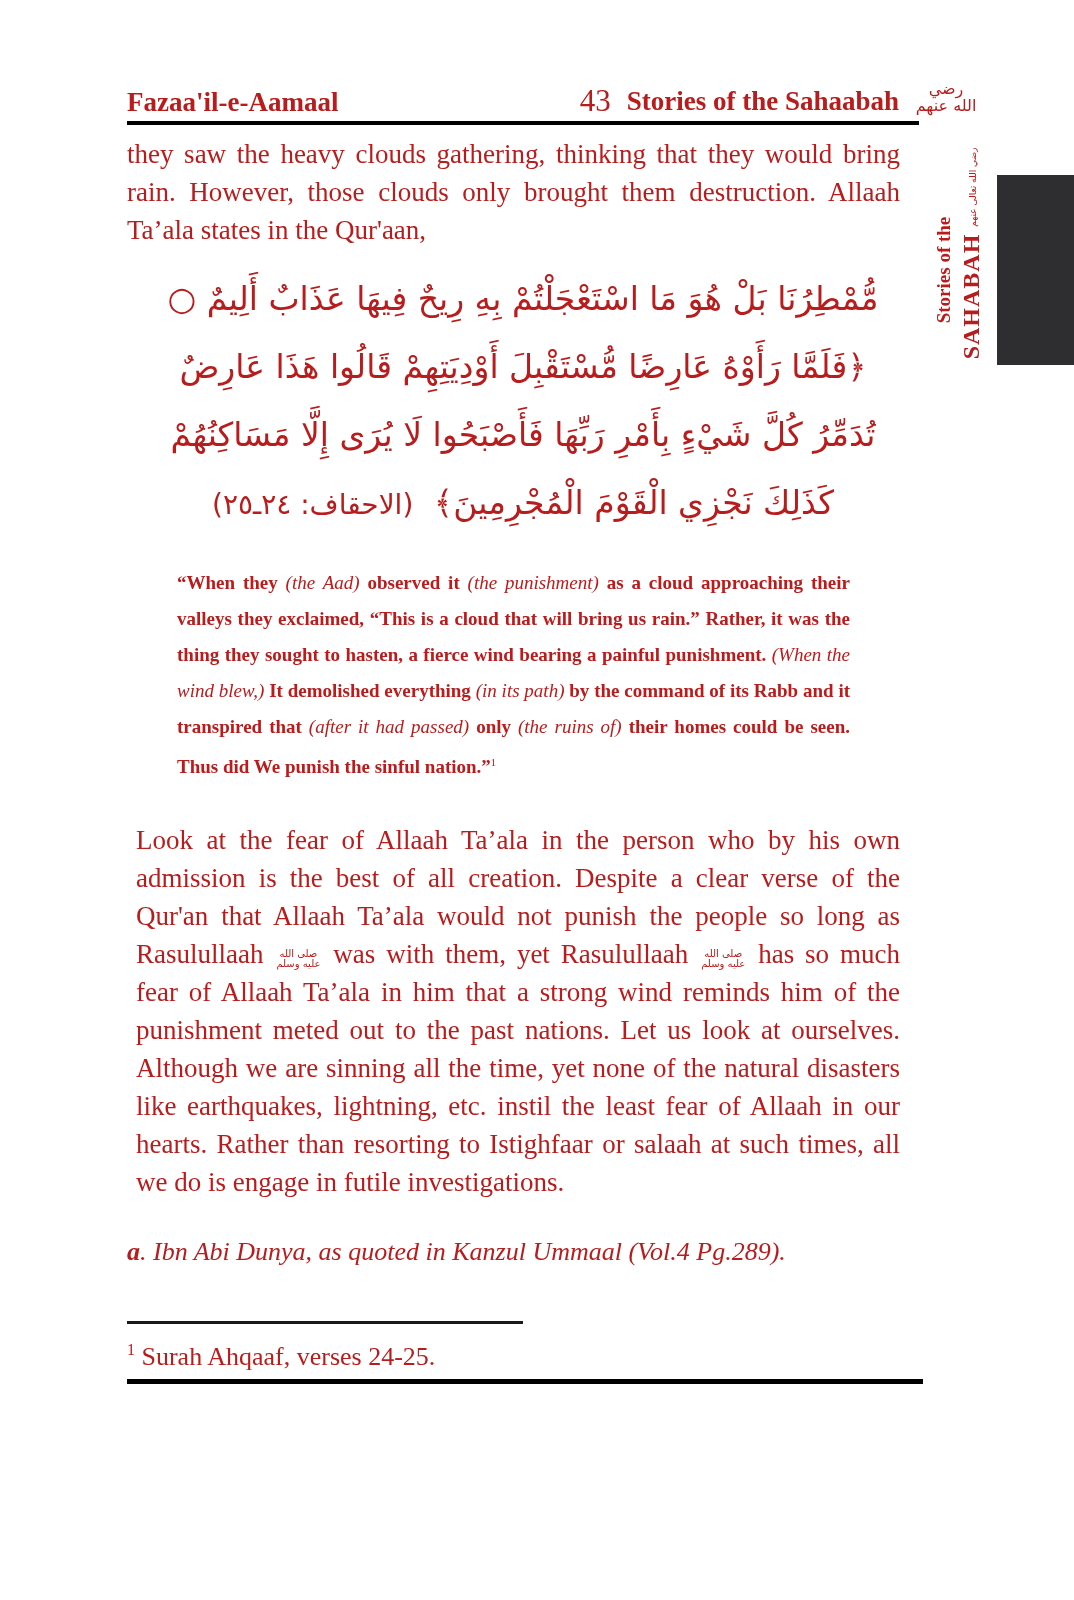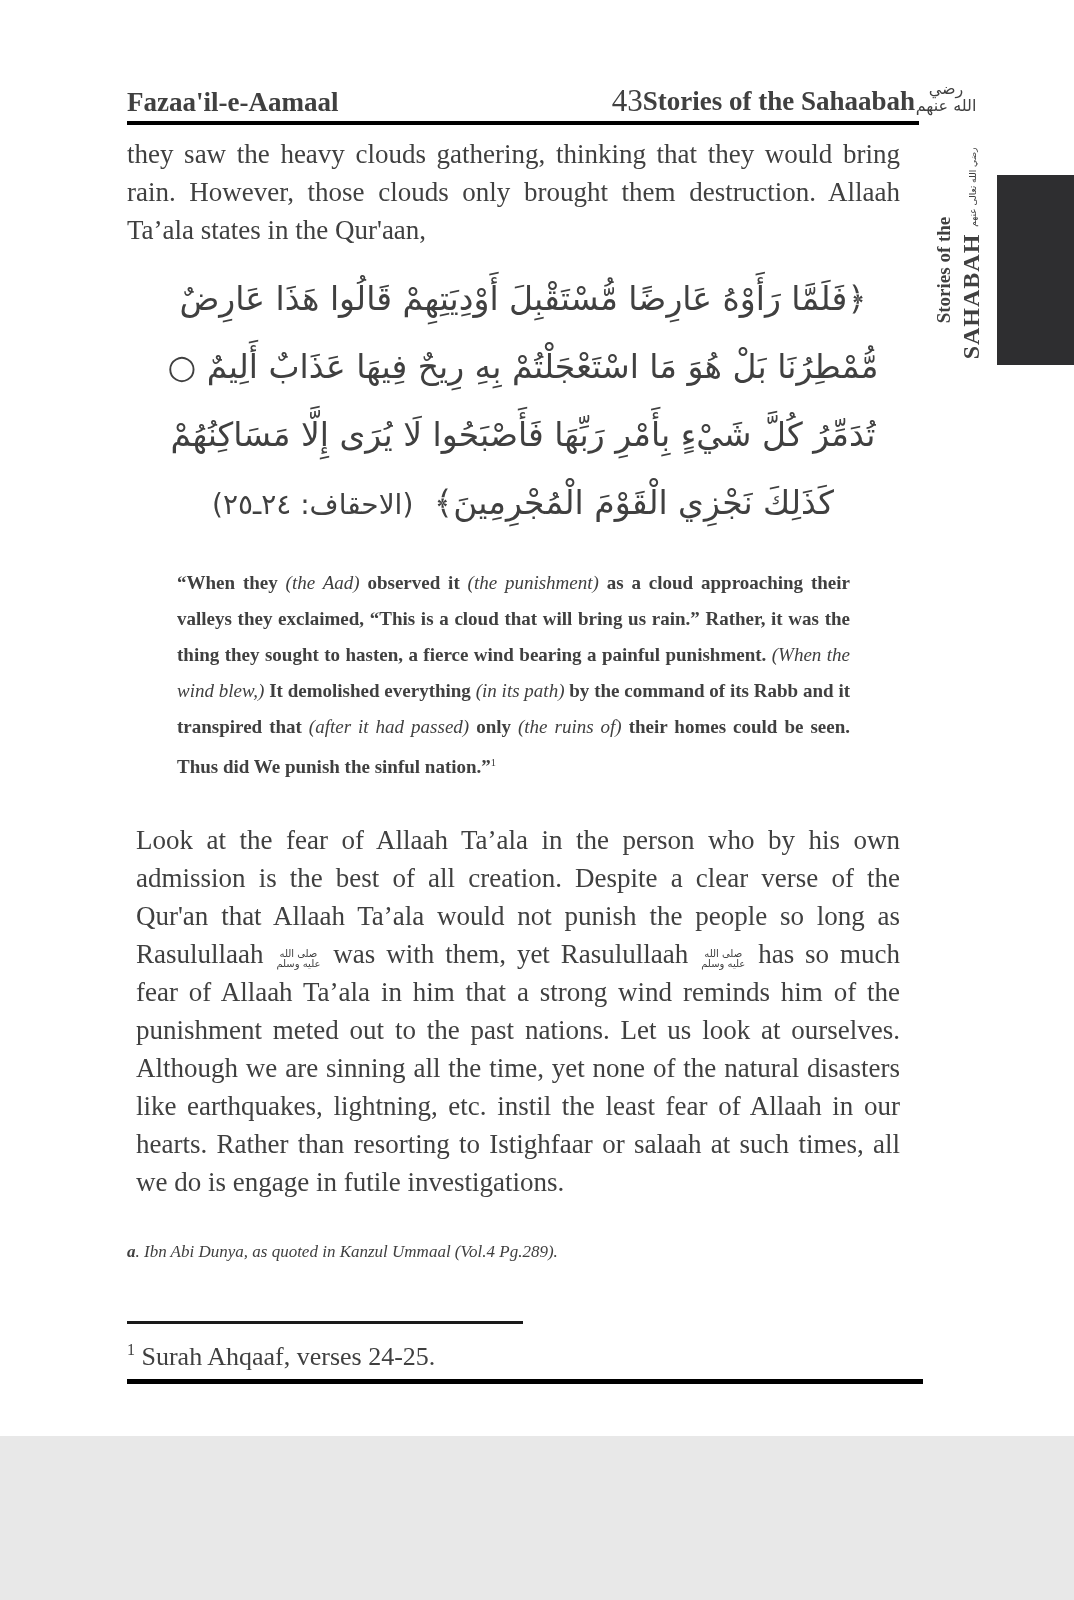--- a/index.html
+++ b/index.html
@@ -1,23 +1,23 @@
 <!DOCTYPE html>
 <html><head>
 <meta charset="utf-8">
 <style>
   html,body{margin:0;padding:0;background:#e8e8e8;}
-  .page{position:relative;width:1074px;height:1436px;background:#ffffff;overflow:hidden;
-        font-family:"Liberation Serif",serif;color:#404040;}
+  .page{position:relative;width:1074px;height:1600px;background:#ffffff;overflow:hidden;
+        font-family:"Liberation Serif",serif;color:#b91c1c;}
   .content{position:absolute;left:127px;top:84px;width:792px;}
 
   
   .header{display:flex;justify-content:space-between;align-items:baseline;line-height:32px;}
   .book-title{font-weight:bold;font-size:27px;}
-  .header-right{display:flex;align-items:center;}
+  .header-right{display:flex;align-items:center;gap:16px;}
   .page-num{font-size:31px;}
   .section-title{font-weight:bold;font-size:27px;}
   .calli{display:inline-block;font-family:"DejaVu Sans",sans-serif;line-height:1.05;
          text-align:center;font-weight:normal;}
   .header-calli{width:62px;font-size:16px;margin-right:-58px;transform:translateY(-3px);}
 
   .rule{border-top:4px solid #000;}
   .rule-top{margin-top:3px;width:792px;}
   .rule-bottom{border-top:5px solid #000;margin-top:6px;width:796px;}
 
@@ -37,21 +37,21 @@
   .seg-plain{font-weight:normal;}
   .seg-bold{font-weight:bold;}
   .seg-italic{font-style:italic;font-weight:normal;}
   .seg-bolditalic{font-style:italic;font-weight:bold;}
   .seg-sup{vertical-align:super;font-size:0.55em;font-weight:normal;}
   .seg-calligraphy{display:inline-block;font-family:"DejaVu Sans",sans-serif;width:48px;
                    font-size:10px;line-height:1;text-align:center;vertical-align:-4px;
                    font-weight:normal;}
 
   
-  .source-note{font-size:17px;font-style:italic;margin:34px 19px 0 0;line-height:34px;}
+  .source-note{font-size:26px;font-style:italic;margin:34px 19px 0 0;line-height:34px;}
   .footnote-sep{width:396px;border-top:3px solid #1a1a1a;margin-top:52px;}
   .footnote{font-size:26px;margin:10px 0 0;line-height:32px;}
   .footnote sup{font-size:16px;}
 
   
   .sidebar-tab{position:absolute;top:175px;right:0;width:77px;height:190px;}
   .sidebar-wrap{position:absolute;top:175px;right:80px;width:62px;height:190px;}
   .sidebar-rot{width:190px;height:62px;transform-origin:top left;
                transform:rotate(-90deg) translate(-190px,0);}
   .sb-line1{font-size:19px;font-weight:bold;text-align:center;line-height:24px;}
@@ -72,22 +72,22 @@
         <span class="section-title">Stories of the Sahaabah</span>
         <span class="calli header-calli">رضي الله عنهم</span>
       </span>
     </div>
 
     <div class="rule rule-top"></div>
 
     <p class="body-text intro">they saw the heavy clouds gathering, thinking that they would bring rain. However, those clouds only brought them destruction. Allaah Ta’ala states in the Qur'aan,</p>
 
     <div class="arabic" dir="rtl">
+      <div class="ar-line">مُّمْطِرُنَا بَلْ هُوَ مَا اسْتَعْجَلْتُمْ بِهِ رِيحٌ فِيهَا عَذَابٌ أَلِيمٌ ○</div>
       <div class="ar-line">﴿فَلَمَّا رَأَوْهُ عَارِضًا مُّسْتَقْبِلَ أَوْدِيَتِهِمْ قَالُوا هَذَا عَارِضٌ</div>
-      <div class="ar-line">مُّمْطِرُنَا بَلْ هُوَ مَا اسْتَعْجَلْتُمْ بِهِ رِيحٌ فِيهَا عَذَابٌ أَلِيمٌ ○</div>
       <div class="ar-line">تُدَمِّرُ كُلَّ شَيْءٍ بِأَمْرِ رَبِّهَا فَأَصْبَحُوا لَا يُرَى إِلَّا مَسَاكِنُهُمْ</div>
       <div class="ar-line">
         <span>كَذَلِكَ نَجْزِي الْقَوْمَ الْمُجْرِمِينَ﴾</span>
         <span class="ar-ref">(الاحقاف: ٢٤ـ٢٥)</span>
       </div>
     </div>
 
     <p class="translation"><span class="seg-bold">“When they </span><span class="seg-italic">(the Aad)</span><span class="seg-bold"> observed it </span><span class="seg-italic">(the punishment)</span><span class="seg-bold"> as a cloud approaching their valleys they exclaimed, “This is a cloud that will bring us rain.” Rather, it was the thing they sought to hasten, a fierce wind bearing a painful punishment. </span><span class="seg-italic">(When the wind blew,)</span><span class="seg-bold"> It demolished everything </span><span class="seg-italic">(in its path)</span><span class="seg-bold"> by the command of its Rabb and it transpired that </span><span class="seg-italic">(after it had passed)</span><span class="seg-bold"> only </span><span class="seg-italic">(the ruins of)</span><span class="seg-bold"> their homes could be seen. Thus did We punish the sinful nation.”</span><span class="seg-sup">1</span></p>
 
     <p class="body-text commentary"><span class="seg-plain">Look at the fear of Allaah Ta’ala in the person who by his own admission is the best of all creation. Despite a clear verse of the Qur'an that Allaah Ta’ala would not punish the people so long as Rasulullaah </span><span class="seg-calligraphy">صلى الله عليه وسلم</span><span class="seg-plain"> was with them, yet Rasulullaah </span><span class="seg-calligraphy">صلى الله عليه وسلم</span><span class="seg-plain"> has so much fear of Allaah Ta’ala in him that a strong wind reminds him of the punishment meted out to the past nations. Let us look at ourselves. Although we are sinning all the time, yet none of the natural disasters like earthquakes, lightning, etc. instil the least fear of Allaah in our hearts. Rather than resorting to Istighfaar or salaah at such times, all we do is engage in futile investigations.</span></p>

